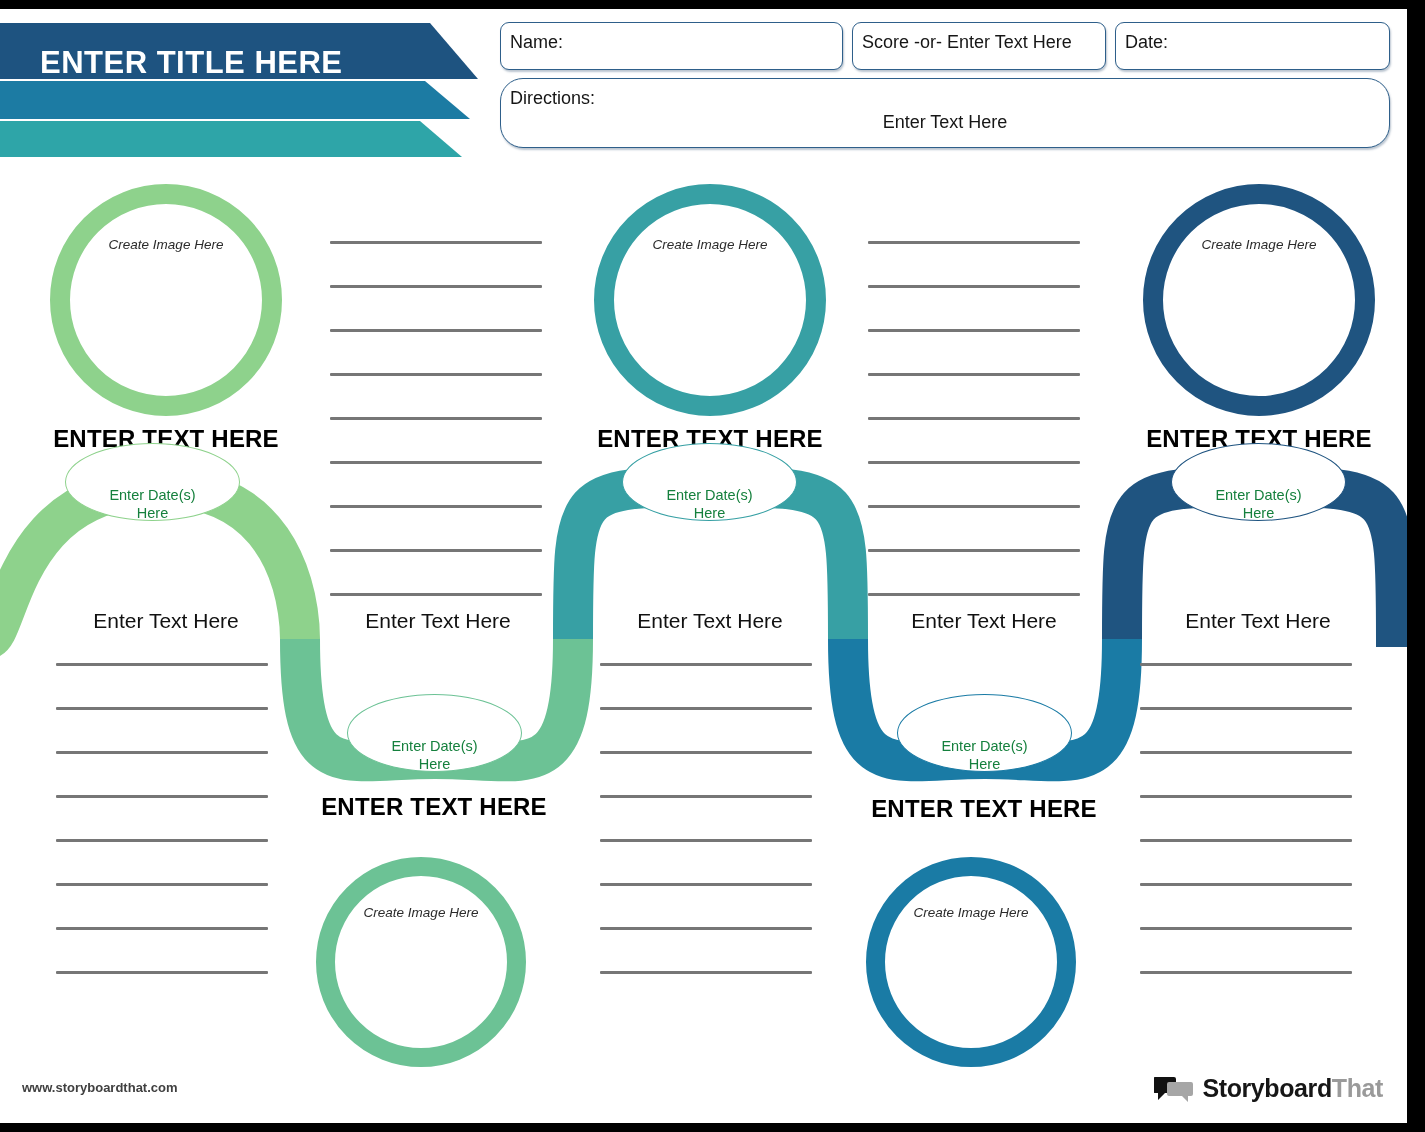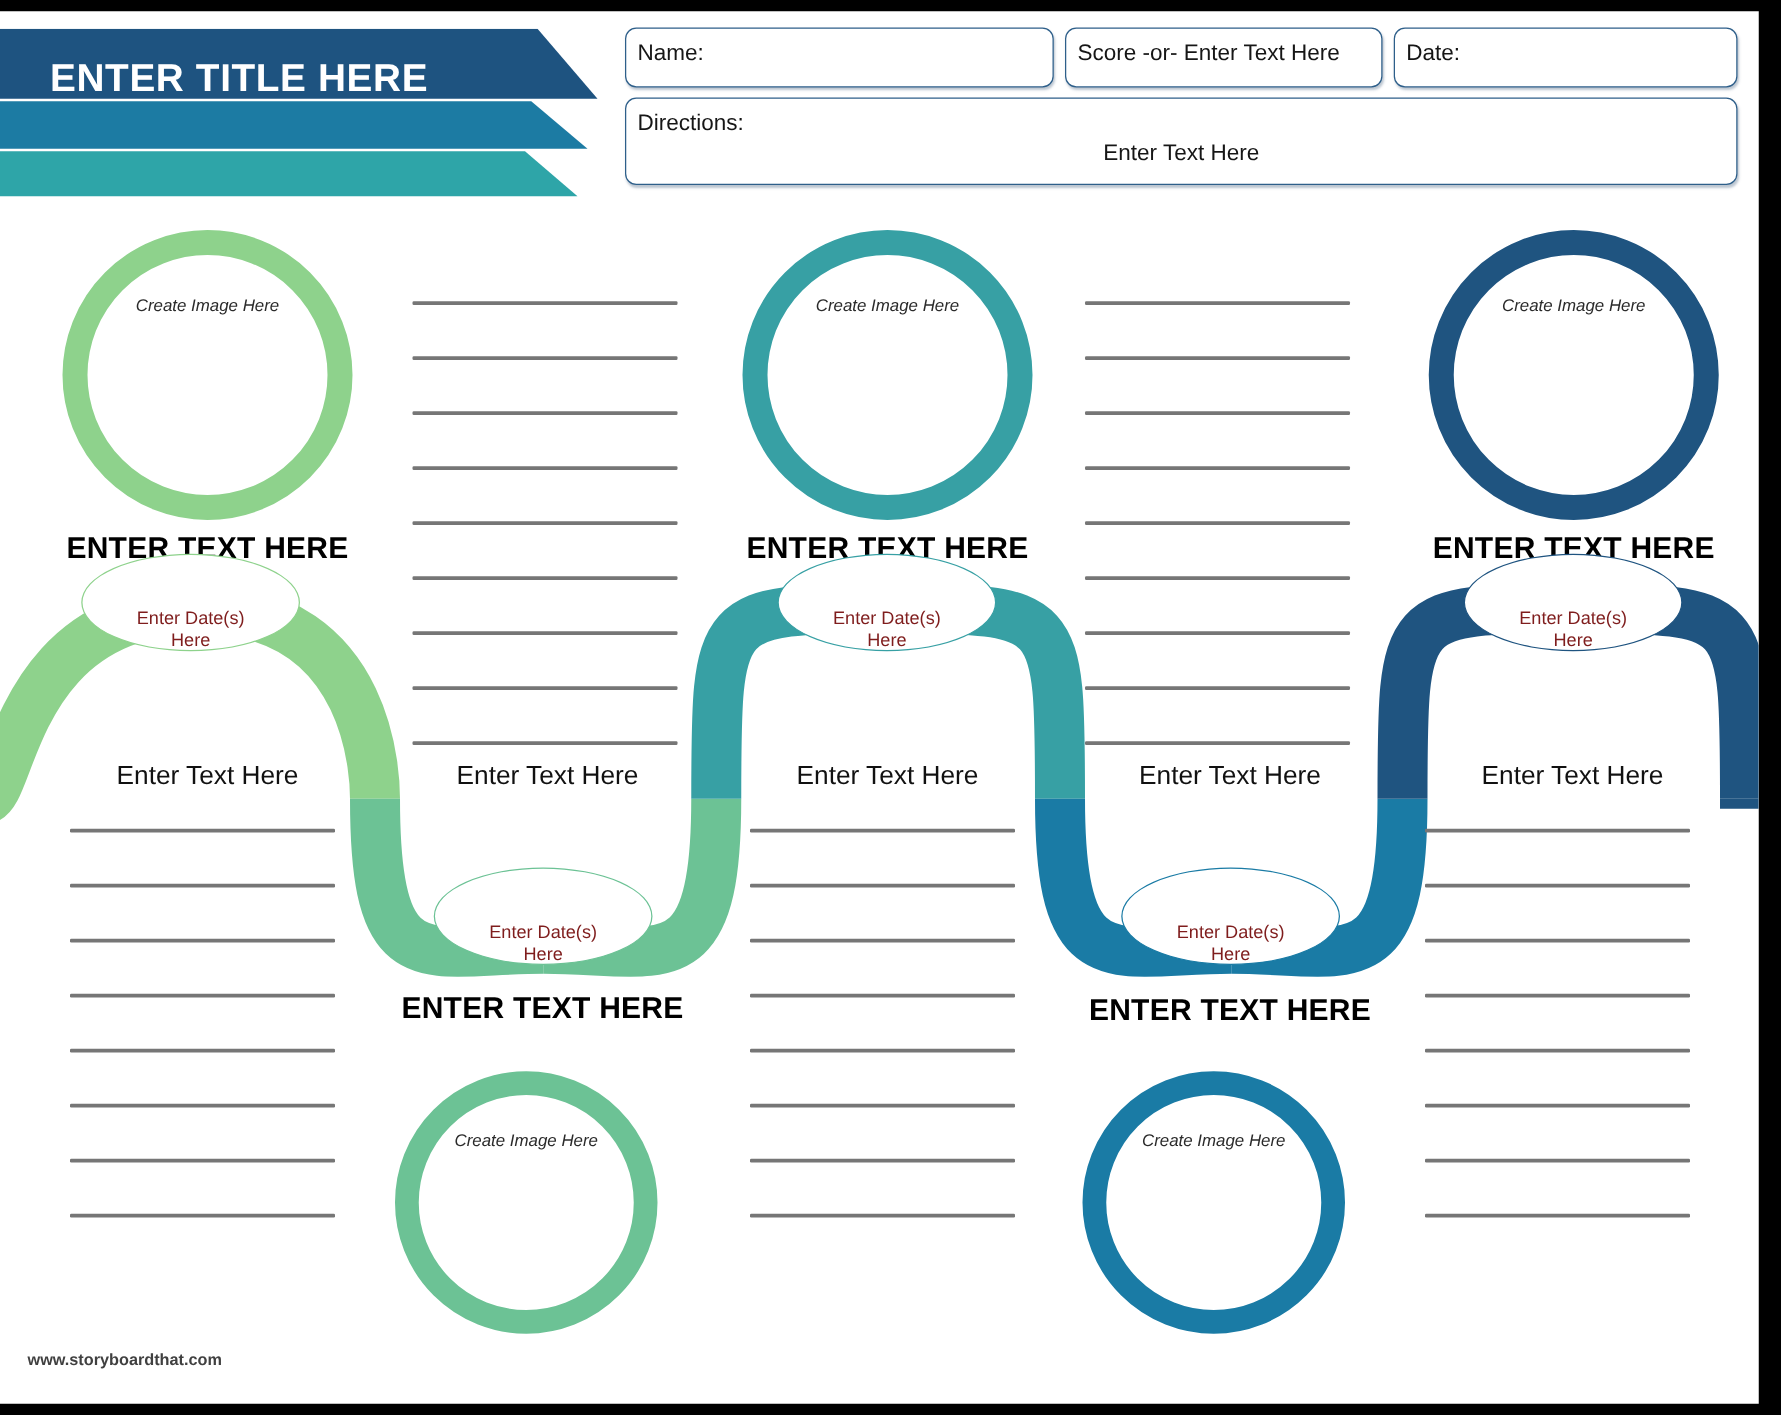--- a/index.html
+++ b/index.html
@@ -28,21 +28,21 @@
     box-shadow:1px 2px 2px rgba(60,90,120,.35);
   }
   .field .lbl{
     position:absolute;left:9px;top:9px;font-size:18px;color:#161616;
     font-family:"Liberation Sans",sans-serif;white-space:nowrap;text-align:right;
   }
   .f-name{flex:0 0 343px;}
   .f-date{flex:0 0 275px;}
   .f-score{flex:1 1 auto;}
   .f-directions{
-    margin-top:8px;height:70px;width:890px;
+    margin-top:8px;height:70px;width:890px;border-radius:23px;
   }
   .dir-center{
     position:absolute;left:0;right:0;top:33px;text-align:center;
     font-size:18px;color:#161616;
   }
 
   
   .board{position:absolute;left:0;top:160px;width:1407px;height:900px;}
 
   
@@ -69,21 +69,21 @@
     position:absolute;text-align:center;font-size:21px;color:#111;
     white-space:nowrap;font-family:"Liberation Sans",sans-serif;
   }
 
   
   .oval{
     position:absolute;box-sizing:border-box;background:#fff;
     border-radius:50%;display:flex;align-items:center;justify-content:center;
   }
   .oval span{
-    font-size:14.5px;line-height:1.22;text-align:center;color:#7f1d1d;
+    font-size:14.5px;line-height:1.22;text-align:center;color:#15803d;
     font-family:"Liberation Sans",sans-serif;
     margin-top:46px;
   }
 
   
   .lines{position:absolute;}
   .lines .ln{
     height:3px;background:#767676;border-radius:1px;margin-bottom:41px;
   }
 
@@ -255,14 +255,21 @@
     <div class="circ" style="left:316px;top:688px;width:210px;height:210px;border:19px solid #6cc295;">
       <div class="cap">Create Image Here</div>
     </div>
     <div class="circ" style="left:866px;top:688px;width:210px;height:210px;border:19px solid #1a7ba5;">
       <div class="cap">Create Image Here</div>
     </div>
 
   </div>
 
   <div class="url">www.storyboardthat.com</div>
+  <div class="logo">
+    <svg width="40" height="28" viewBox="0 0 40 28">
+      <path d="M1,2 h19 a2,2 0 0 1 2,2 v12 a2,2 0 0 1 -2,2 h-9 l-7,7 v-7 h-3 a2,2 0 0 1 -2,-2 v-12 a2,2 0 0 1 2,-2 z" fill="#111111"></path>
+      <path d="M15,7 h22 a2,2 0 0 1 2,2 v10 a2,2 0 0 1 -2,2 h-3 v6 l-6,-6 h-13 a2,2 0 0 1 -2,-2 v-10 a2,2 0 0 1 2,-2 z" fill="#a6a6a6"></path>
+    </svg>
+    <span class="logo-text"><span class="b">Storyboard</span><span class="g">That</span></span>
+  </div>
 
 </div>
 
 </body></html>

